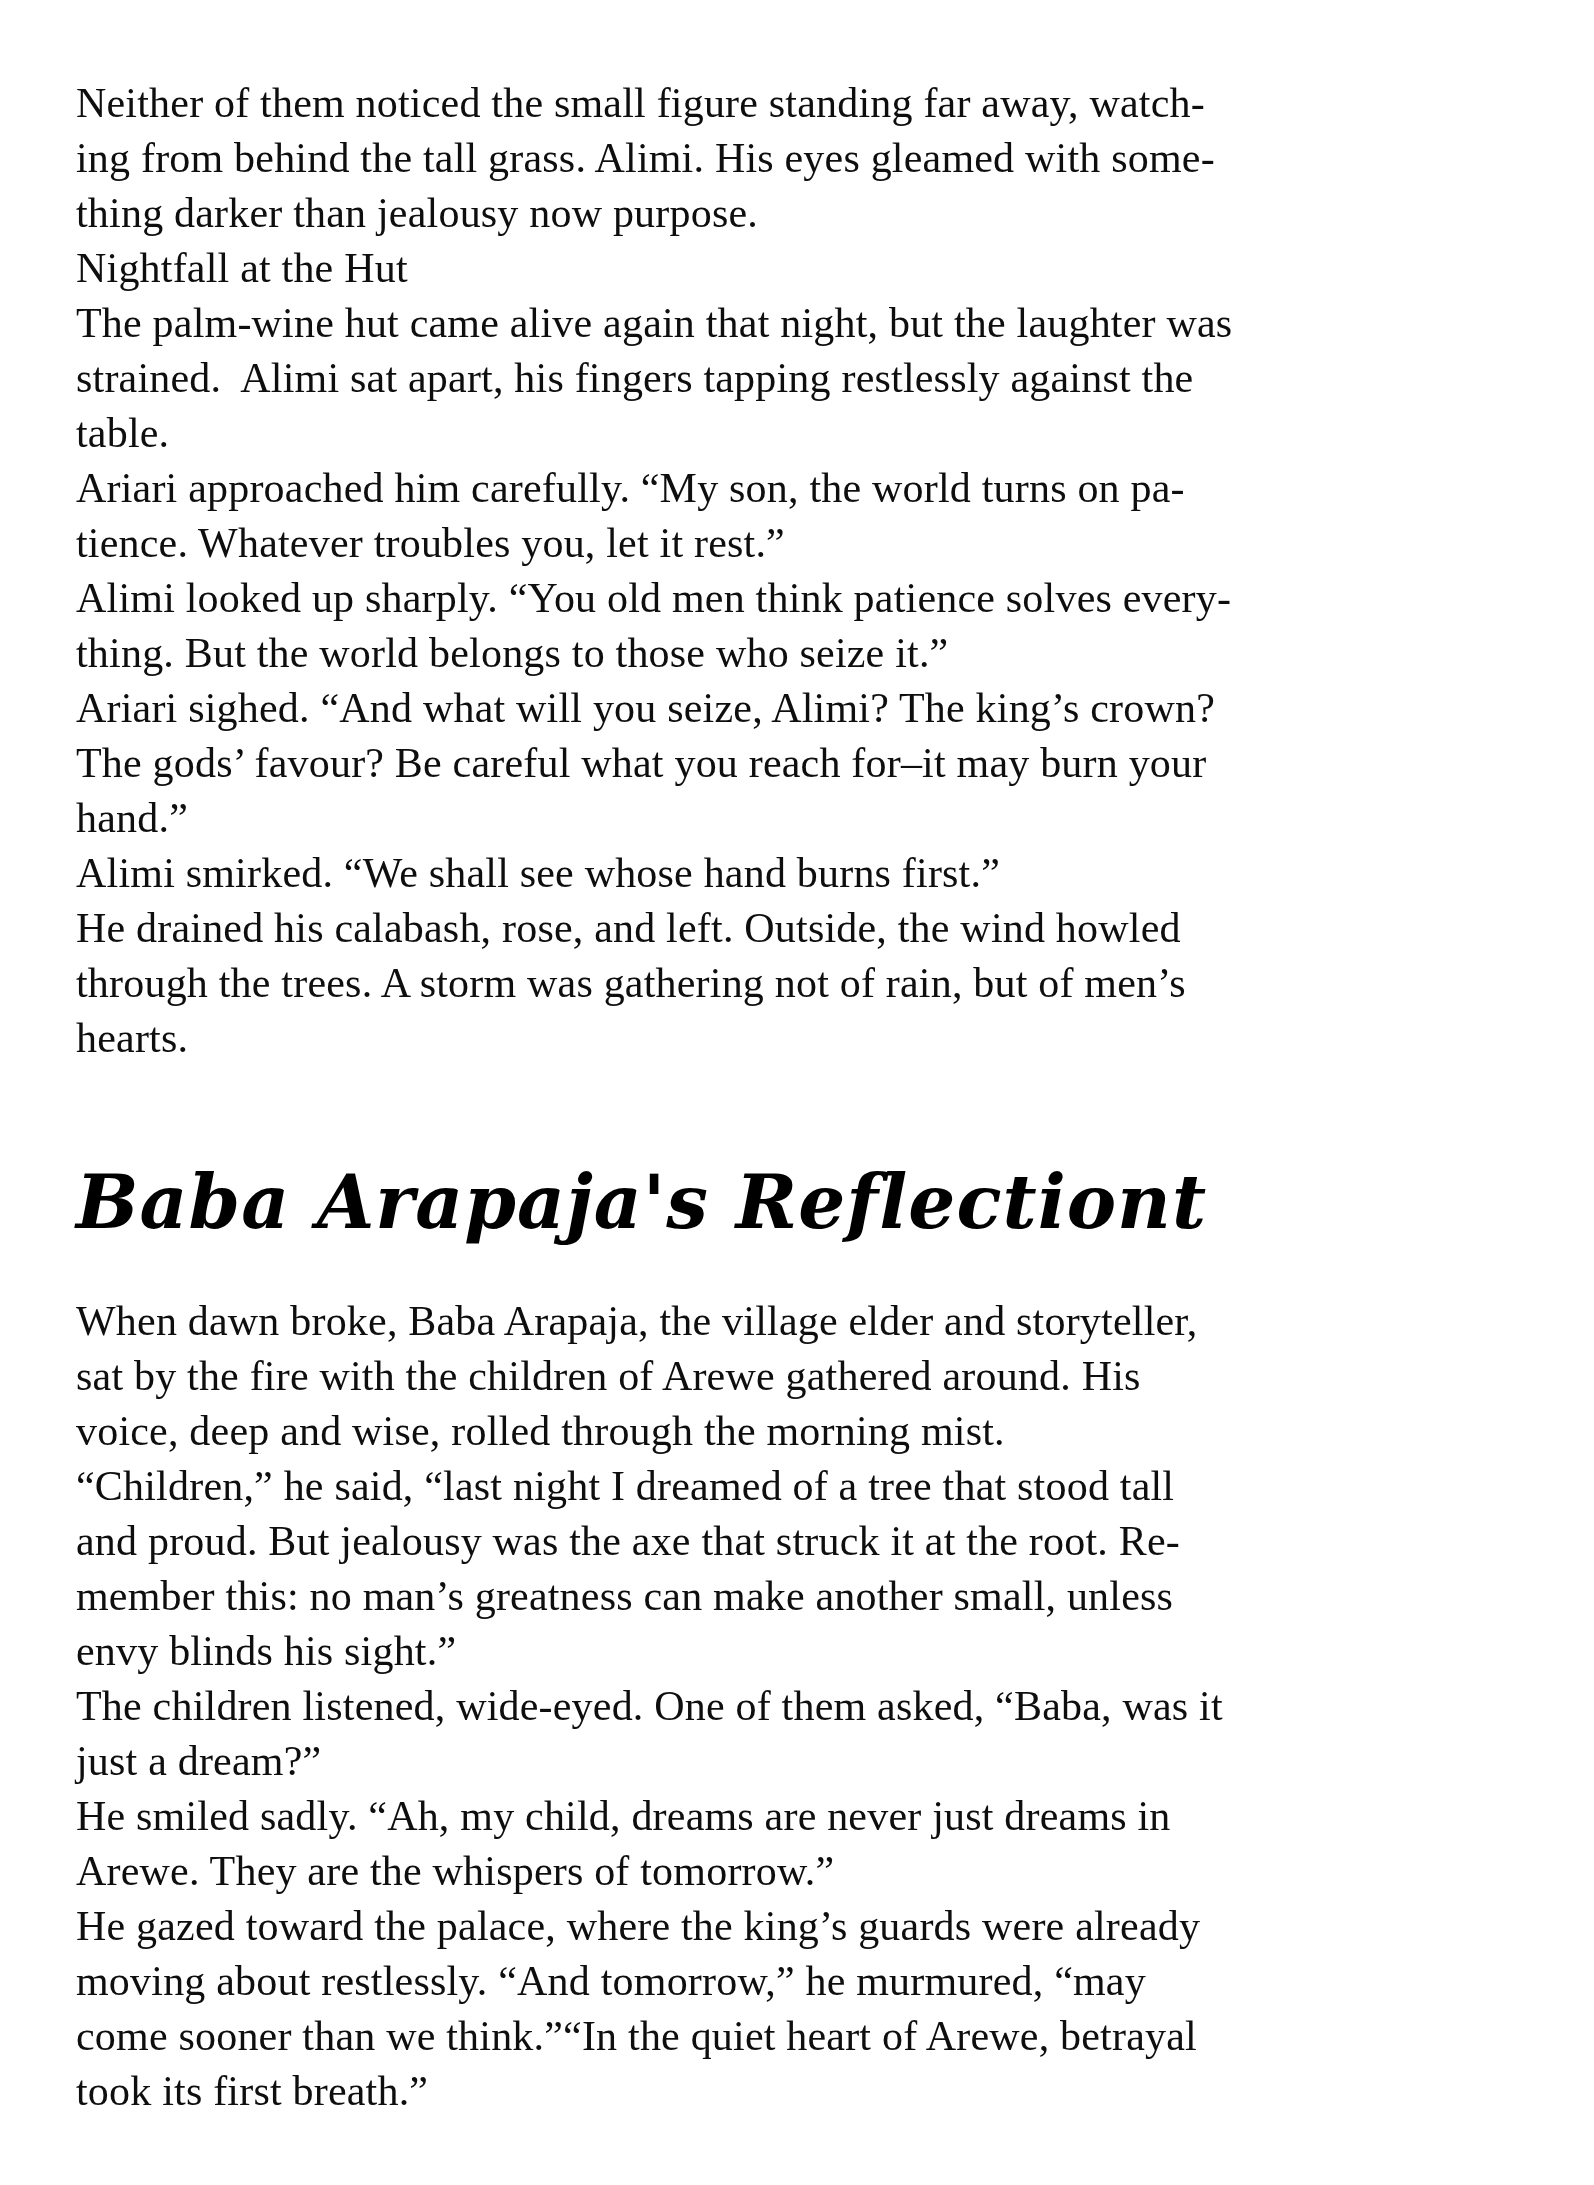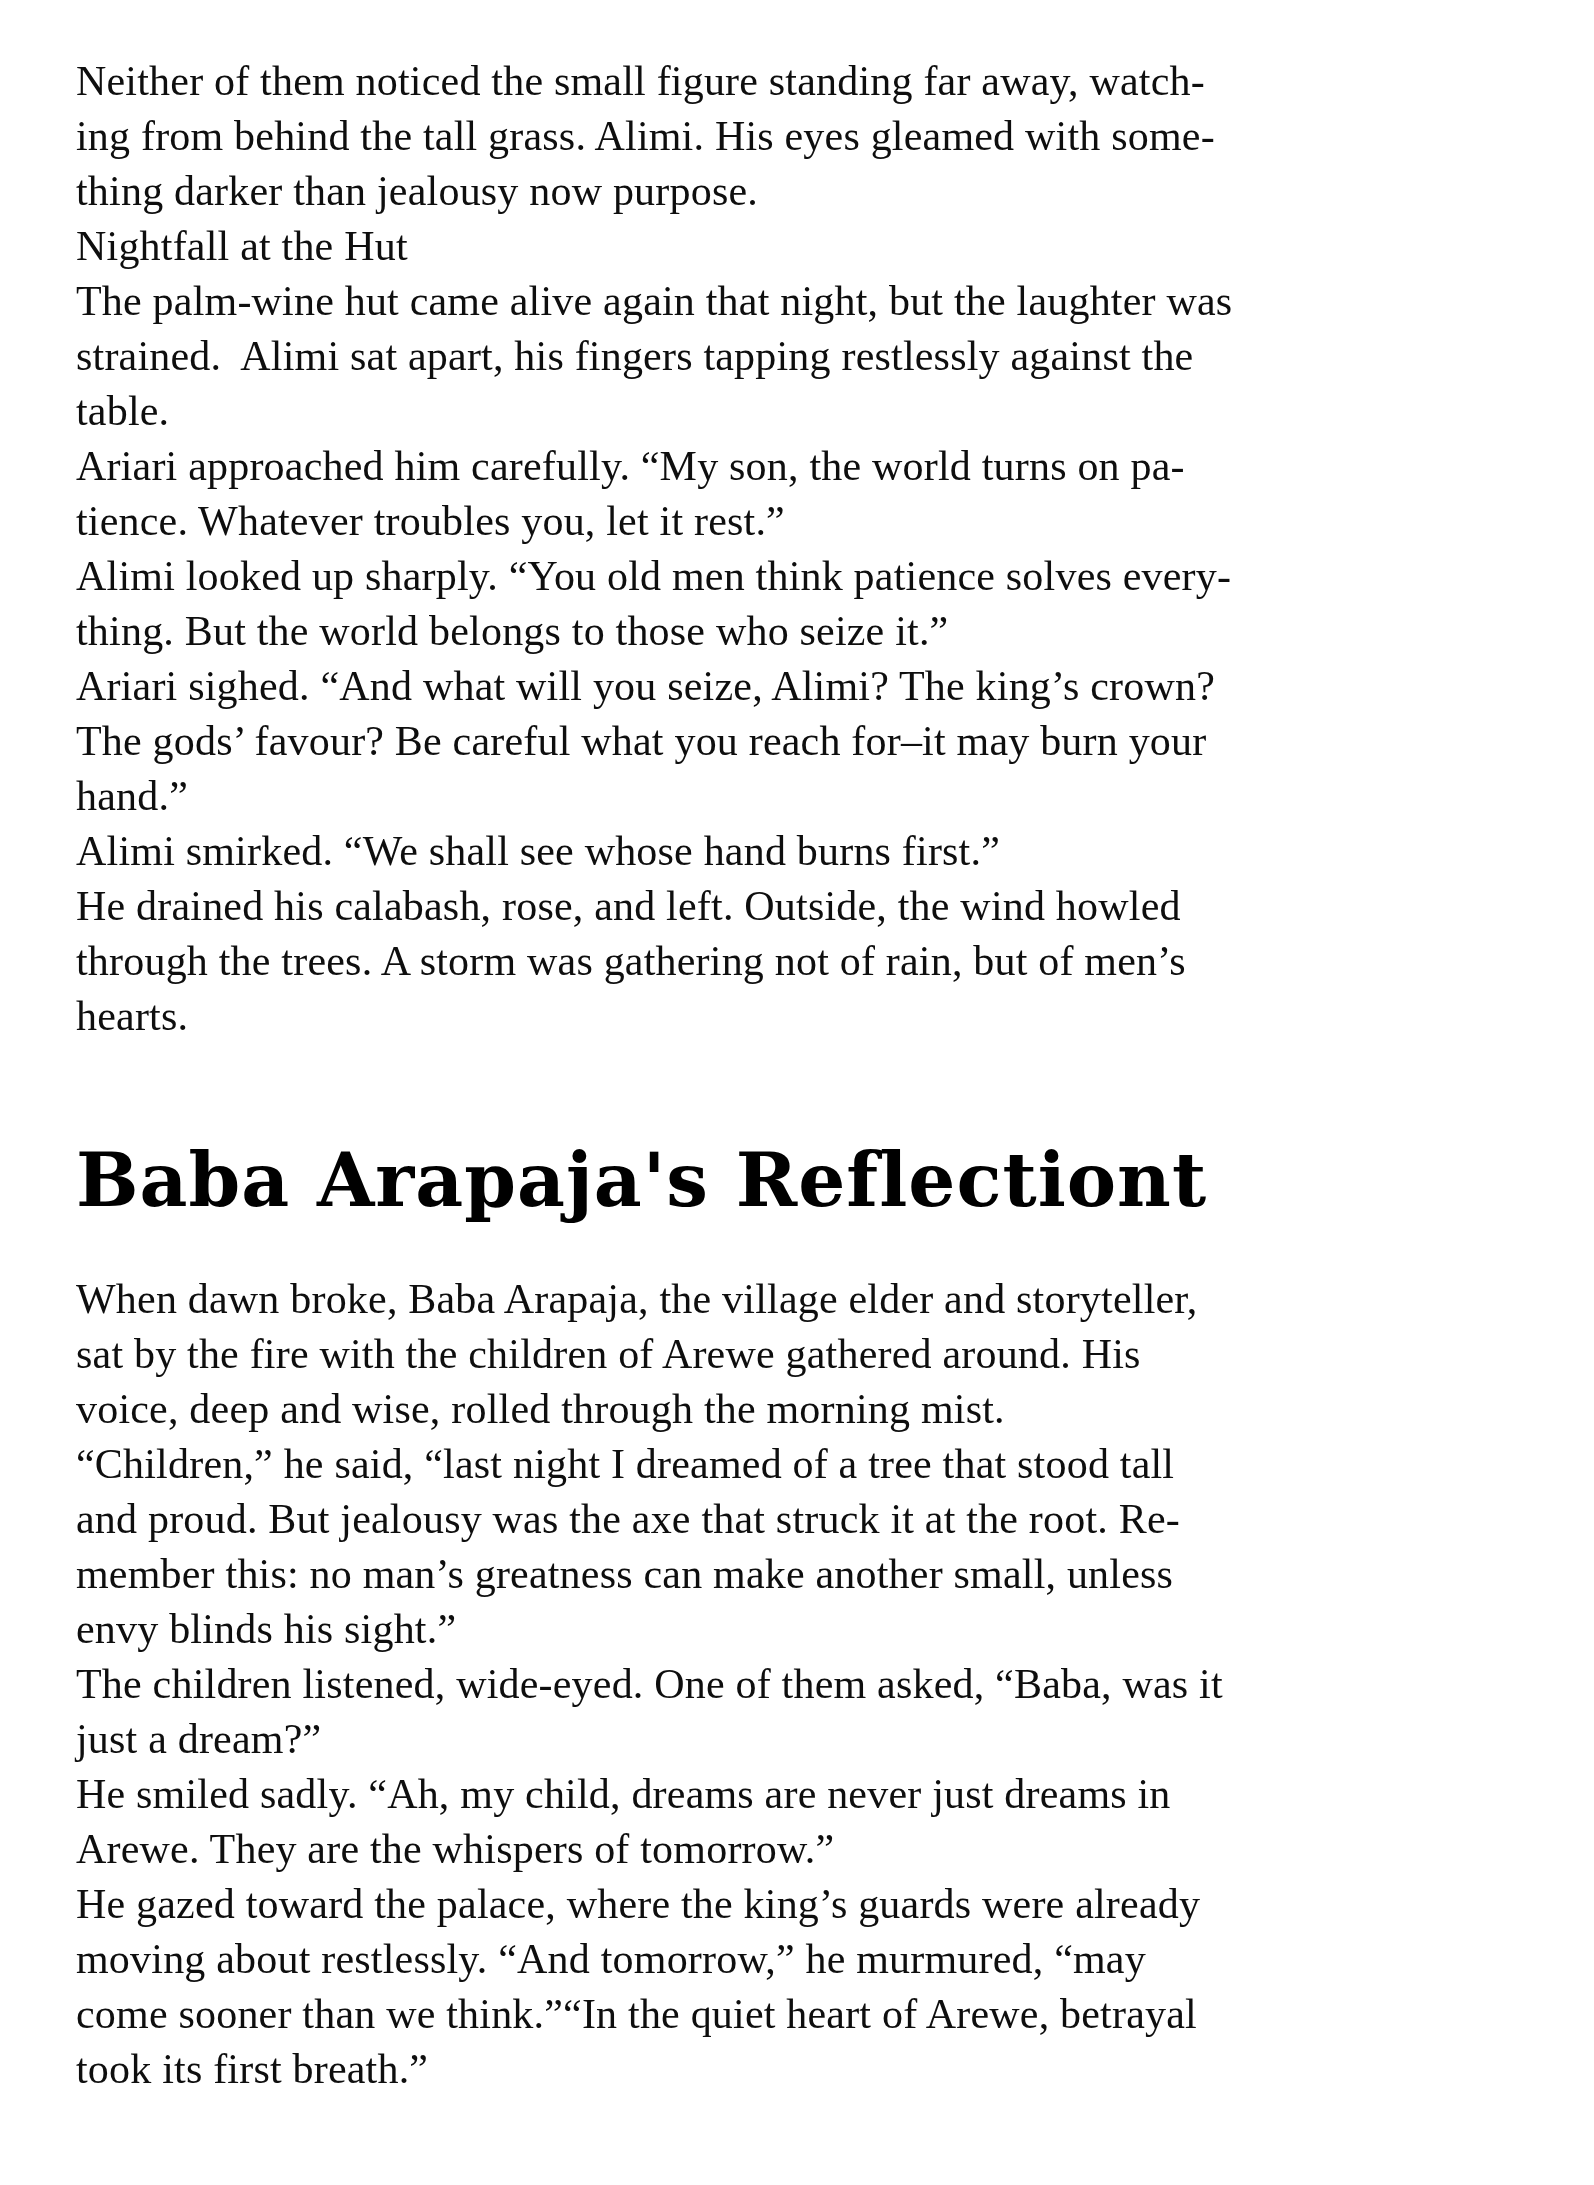--- a/index.html
+++ b/index.html
@@ -12,33 +12,34 @@
     height: 2185px;
     position: relative;
     font-family: "Liberation Serif", serif;
     color: #0e0e0e;
     overflow: hidden;
   }
   .page {
     box-sizing: border-box;
     width: 1594px;
     height: 2185px;
-    padding: 54px 70px 0 76px;
+    padding: 76px 70px 0 76px;
     background: #ffffff;
   }
   .body-text {
     font-size: 42px;
     line-height: 55px;
     white-space: pre-wrap;
     letter-spacing: 0.2px;
     color: #0e0e0e;
   }
   .heading {
     margin: 86px 0 42px 0;
     font-family: "DejaVu Serif", serif;
+    font-style: italic;
     font-weight: bold;
     font-size: 74px;
     line-height: 100px;
     letter-spacing: 1px;
     color: #000000;
   }
   .page-number {
     margin-top: -16px;
     text-align: center;
     font-size: 64px;

